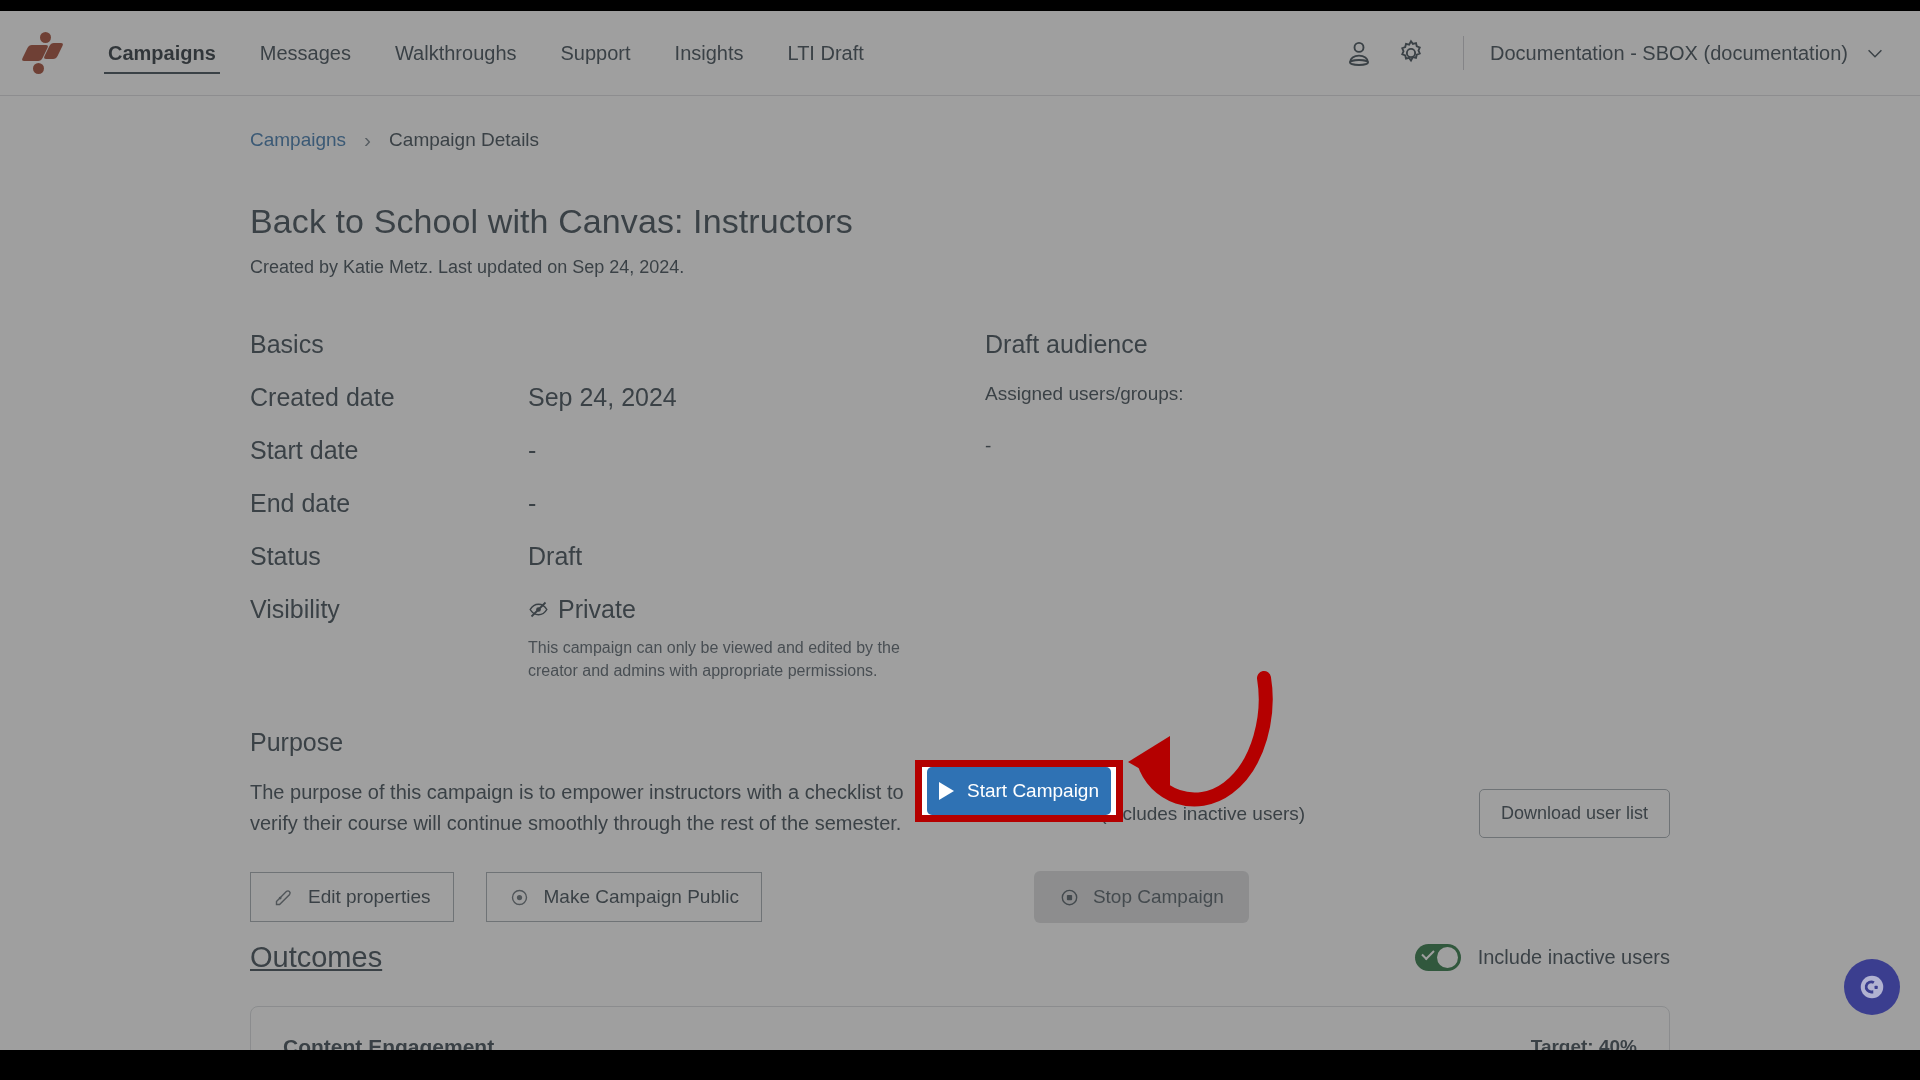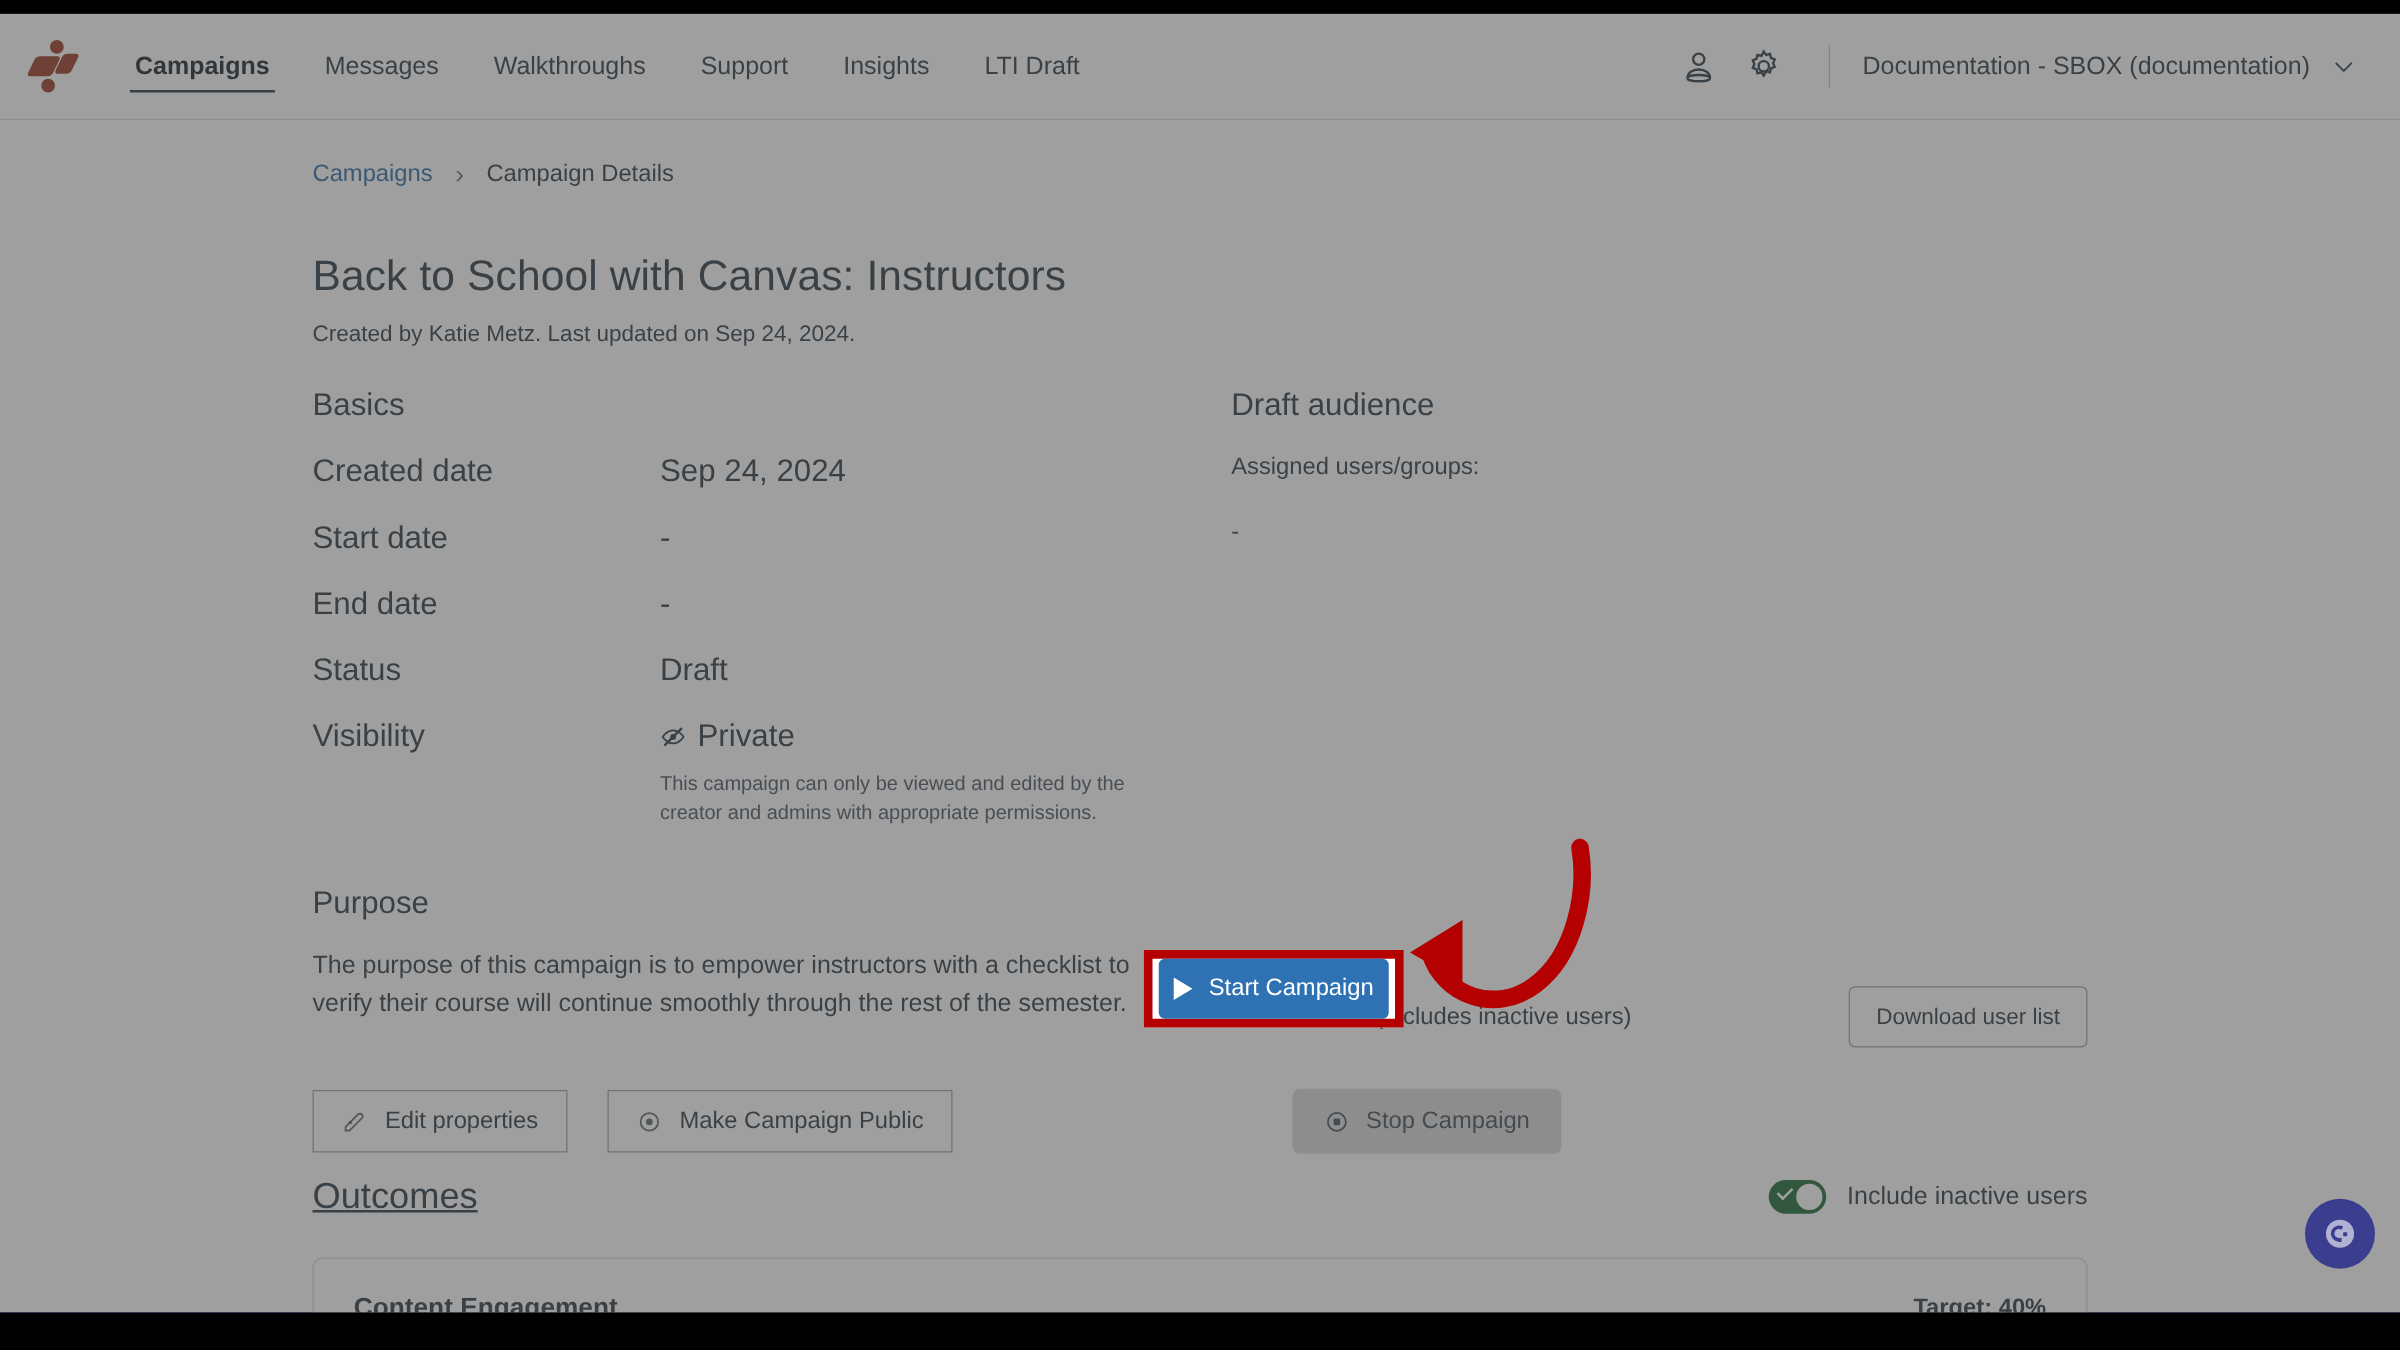--- a/index.html
+++ b/index.html
@@ -82,21 +82,21 @@
   .crumb-link { color:#2e6ea8; cursor:pointer; }
   .crumb-sep { color:#6b7780; font-size:21px; }
   .crumb-cur { color:#2d3b45; }
 
   h1#campaign-title {
     font-size:34px; font-weight:400; color:#2d3b45;
     margin-top:50px; letter-spacing:0.1px;
   }
   #campaign-meta { font-size:18px; color:#2d3b45; margin-top:16px; }
 
-  .cols { display:flex; margin-top:32px; }
+  .cols { display:flex; margin-top:52px; }
   .col-left { width:735px; }
   .col-right { flex:1; }
 
   h2.section { font-size:25px; font-weight:400; color:#2d3b45; margin-bottom:24px; }
 
   .kv { display:flex; font-size:25px; color:#2d3b45; margin-bottom:24px; }
   .kv .k { width:278px; }
   .kv .v { flex:1; display:flex; align-items:center; gap:9px; }
   .sub-note { font-size:16px; color:#4a5660; line-height:1.45; margin-left:278px; margin-top:-12px; max-width:420px; }
 

